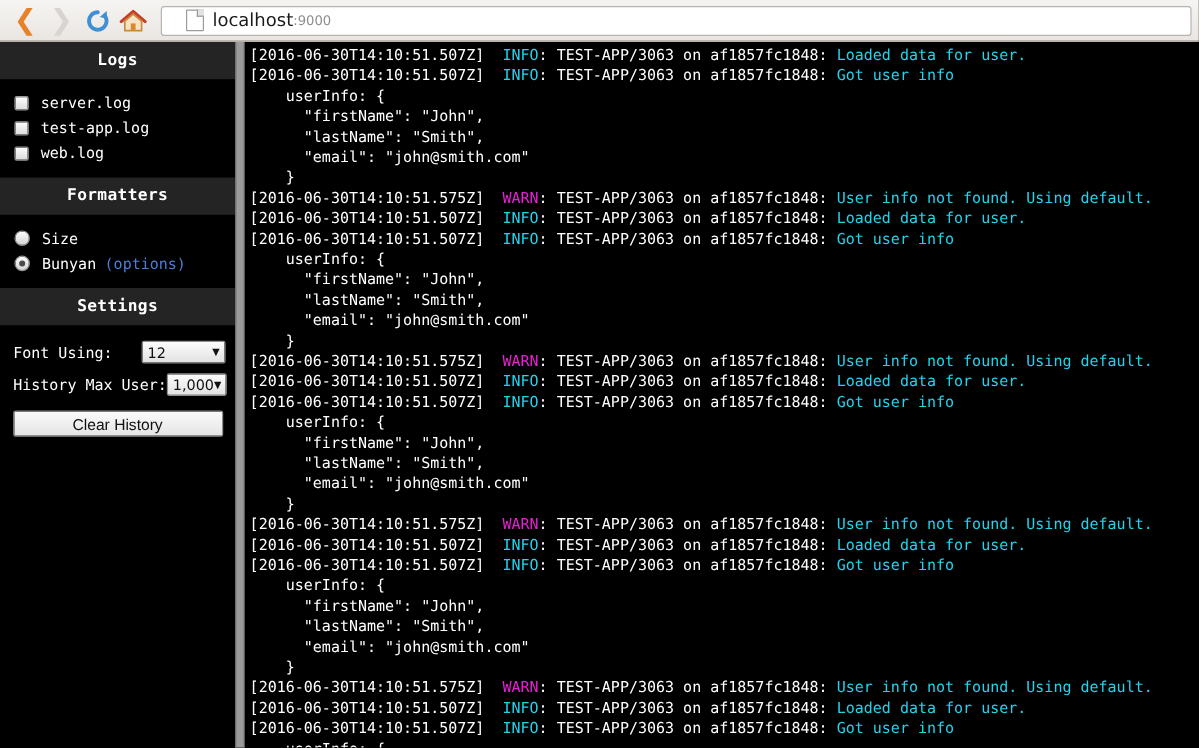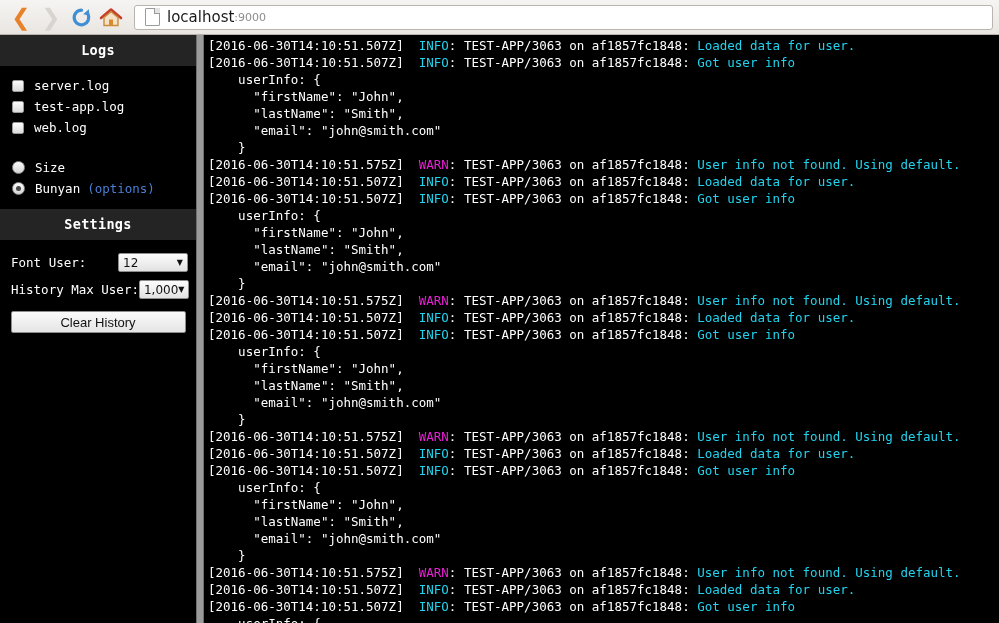--- a/index.html
+++ b/index.html
@@ -47,21 +47,21 @@
 
   #url-bar {
     margin-left: 8px;
     flex: 1 1 auto;
     height: 25px;
     background: #fff;
     border: 1px solid #b9b4ae;
     border-radius: 3px;
     display: flex;
     align-items: center;
-    padding: 0 10px;
+    padding: 0 20px;
     box-sizing: border-box;
     margin-right: 6px;
   }
   #page-doc-icon {
     width: 13px; height: 16px;
     border: 1px solid #9b9b9b;
     background: #fff;
     position: relative;
     flex: 0 0 auto;
     margin-right: 7px;
@@ -307,37 +307,38 @@
         <div class="check-row">
           <span class="cbox"></span>
           <span>test-app.log</span>
         </div>
         <div class="check-row">
           <span class="cbox"></span>
           <span>web.log</span>
         </div>
       </div>
 
+    <div class="section-header">Formatters</div>
     <div class="section-body" id="formatters-list">
         <div class="radio-row">
           <span class="radio"></span>
           <span>Size</span>
         </div>
         <div class="radio-row">
           <span class="radio checked"></span>
           <span>Bunyan</span>
           <a class="opt-link" href="#" style="text-decoration: none;">(options)</a>
         </div>
       </div>
 
     <div class="section-header">Settings</div>
     <div class="section-body">
 
       <div class="setting-row">
-        <span class="setting-label">Font User:</span>
+        <span class="setting-label">Font Using:</span>
         <span class="sel">
           <span>12</span>
           <span class="caret">▼</span>
         </span>
       </div>
 
       <div class="setting-row">
         <span class="setting-label">History Max User:</span>
         <span class="sel">
           <span>1,000</span>

